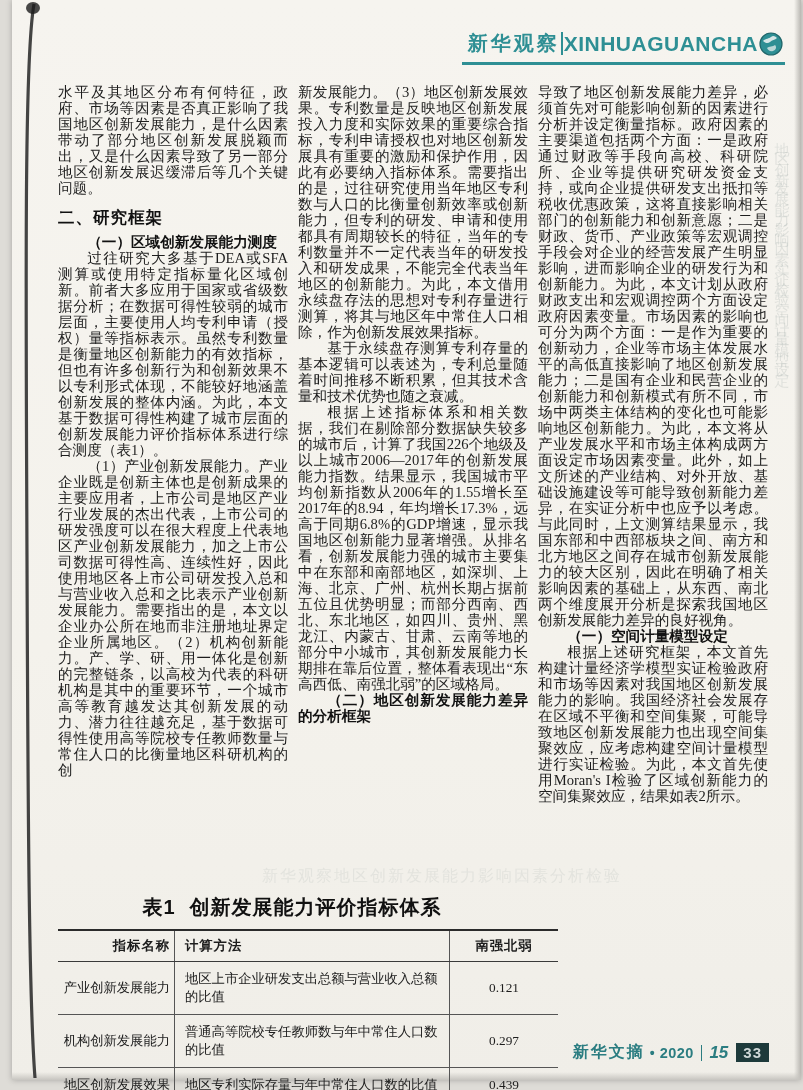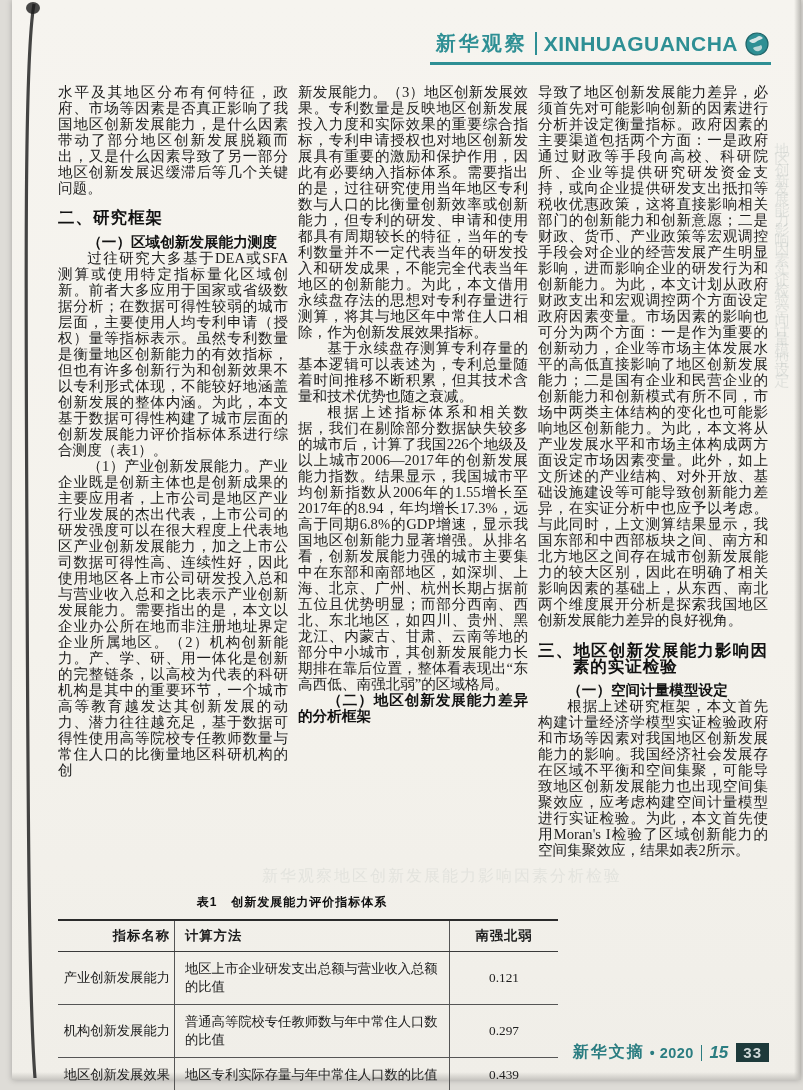--- a/index.html
+++ b/index.html
@@ -25,22 +25,22 @@
     font-family:"Liberation Sans",sans-serif;
   }
   .ghost-block{
     position:absolute;left:250px;top:866px;width:500px;font-size:16px;
     color:rgba(100,115,115,.10);z-index:1;letter-spacing:2px;
     font-family:"Liberation Sans",sans-serif;
   }
 
   
   .header{
-    position:absolute;top:30px;right:30px;z-index:3;
-    display:flex;align-items:center;gap:7px;
+    position:absolute;top:30px;right:16px;z-index:3;
+    display:flex;align-items:center;gap:1px;
     border-bottom:3px solid #2e8f94;padding:0 2px 5px 6px;
   }
   .header .cn{
     font-size:20px;font-weight:600;color:#2e8f94;letter-spacing:3px;
     font-family:"Liberation Sans",sans-serif;
   }
   .header .divider{width:2px;height:23px;background:#2e8f94;}
   .header .en{
     font-size:21px;font-weight:800;color:#2e8f94;letter-spacing:.5px;
     font-family:"Liberation Sans",sans-serif;
@@ -67,21 +67,21 @@
   .h-num.hang{padding-left:2.1em;text-indent:-2.1em;margin:14px 0 8px 0;}
   .h-sub{
     font-family:"Liberation Sans","DejaVu Sans",sans-serif;
     font-weight:700;color:#111;margin:0;text-indent:2em;text-align:justify;
   }
 
   
   .tablebox{grid-column:1 / span 2;grid-row:2;padding-top:10px;width:468px;}
   .tcaption{
     text-align:center;font-family:"Liberation Sans",sans-serif;
-    font-weight:700;font-size:12px;color:#111;margin-bottom:8px;letter-spacing:1px;
+    font-weight:700;font-size:20px;color:#111;margin-bottom:8px;letter-spacing:1px;
   }
   .tcaption .cap-label{margin-right:14px;}
   table.t1{
     width:468px;border-collapse:collapse;table-layout:fixed;
     border-top:2px solid #2b2b2b;border-bottom:2px solid #2b2b2b;
     font-size:13.3px;color:#1d1d1d;
   }
   table.t1 th{
     font-weight:700;border-bottom:1.5px solid #3a3a3a;padding:6px 4px;height:18px;
     font-family:"Liberation Sans",sans-serif;letter-spacing:1px;
@@ -142,21 +142,20 @@
       <div class="col col2">
         <p class="para cont">新发展能力。（3）地区创新发展效果。专利数量是反映地区创新发展投入力度和实际效果的重要综合指标，专利申请授权也对地区创新发展具有重要的激励和保护作用，因此有必要纳入指标体系。需要指出的是，过往研究使用当年地区专利数与人口的比衡量创新效率或创新能力，但专利的研发、申请和使用都具有周期较长的特征，当年的专利数量并不一定代表当年的研发投入和研发成果，不能完全代表当年地区的创新能力。为此，本文借用永续盘存法的思想对专利存量进行测算，将其与地区年中常住人口相除，作为创新发展效果指标。</p>
         <p class="para">基于永续盘存测算专利存量的基本逻辑可以表述为，专利总量随着时间推移不断积累，但其技术含量和技术优势也随之衰减。</p>
         <p class="para">根据上述指标体系和相关数据，我们在剔除部分数据缺失较多的城市后，计算了我国226个地级及以上城市2006—2017年的创新发展能力指数。结果显示，我国城市平均创新指数从2006年的1.55增长至2017年的8.94，年均增长17.3%，远高于同期6.8%的GDP增速，显示我国地区创新能力显著增强。从排名看，创新发展能力强的城市主要集中在东部和南部地区，如深圳、上海、北京、广州、杭州长期占据前五位且优势明显；而部分西南、西北、东北地区，如四川、贵州、黑龙江、内蒙古、甘肃、云南等地的部分中小城市，其创新发展能力长期排在靠后位置，整体看表现出“东高西低、南强北弱”的区域格局。</p>
         <p class="h-sub">（二）地区创新发展能力差异的分析框架</p>
 
       </div>
 
       <div class="col col3">
         <p class="para cont">导致了地区创新发展能力差异，必须首先对可能影响创新的因素进行分析并设定衡量指标。政府因素的主要渠道包括两个方面：一是政府通过财政等手段向高校、科研院所、企业等提供研究研发资金支持，或向企业提供研发支出抵扣等税收优惠政策，这将直接影响相关部门的创新能力和创新意愿；二是财政、货币、产业政策等宏观调控手段会对企业的经营发展产生明显影响，进而影响企业的研发行为和创新能力。为此，本文计划从政府财政支出和宏观调控两个方面设定政府因素变量。市场因素的影响也可分为两个方面：一是作为重要的创新动力，企业等市场主体发展水平的高低直接影响了地区创新发展能力；二是国有企业和民营企业的创新能力和创新模式有所不同，市场中两类主体结构的变化也可能影响地区创新能力。为此，本文将从产业发展水平和市场主体构成两方面设定市场因素变量。此外，如上文所述的产业结构、对外开放、基础设施建设等可能导致创新能力差异，在实证分析中也应予以考虑。与此同时，上文测算结果显示，我国东部和中西部板块之间、南方和北方地区之间存在城市创新发展能力的较大区别，因此在明确了相关影响因素的基础上，从东西、南北两个维度展开分析是探索我国地区创新发展能力差异的良好视角。</p>
-        <h2 class="h-num hang">三、地区创新发展能力影响因素的实证检验</h2>
         <p class="h-sub">（一）空间计量模型设定</p>
         <p class="para">根据上述研究框架，本文首先构建计量经济学模型实证检验政府和市场等因素对我国地区创新发展能力的影响。我国经济社会发展存在区域不平衡和空间集聚，可能导致地区创新发展能力也出现空间集聚效应，应考虑构建空间计量模型进行实证检验。为此，本文首先使用Moran's I检验了区域创新能力的空间集聚效应，结果如表2所示。</p>
       </div>
 
       <div class="tablebox">
         <div class="tcaption">
           <span class="cap-label">表1</span><span>创新发展能力评价指标体系</span>
         </div>
         <table class="t1">
           <thead>

